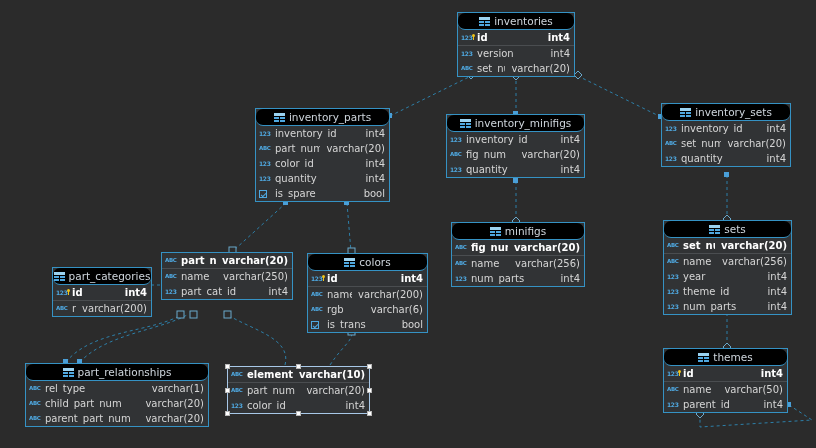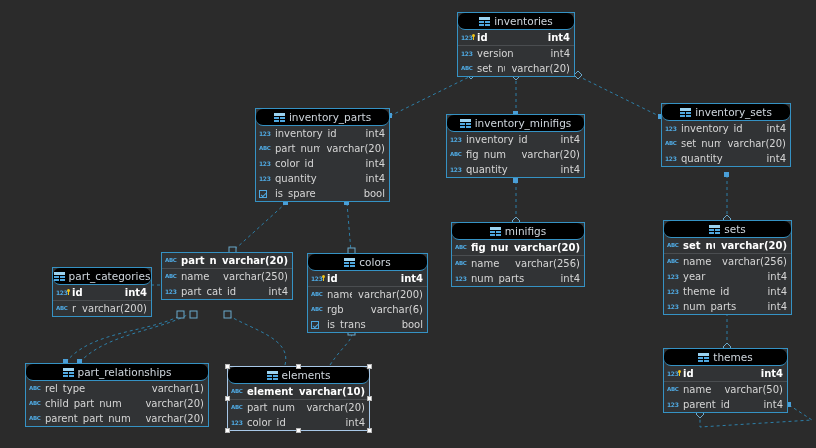--- a/index.html
+++ b/index.html
@@ -528,30 +528,20 @@
         <div class="row">
           <span class="col-icon">
             <span class="ic-abc">ABC</span>
           </span>
           <span class="fname">parent_part_num</span>
           <span class="ftype">varchar(20)</span>
         </div>
       </div>
     </div>
     <div class="table-node selected" style="left: 227px; top: 366px; width: 143px;">
-      <div class="thead">
-        <span class="tbl-icon">
-          <i class="r1"></i>
-          <i class="r2"></i>
-          <i class="r3"></i>
-          <i class="r4"></i>
-          <i class="r5"></i>
-        </span>
-        <span class="tname">elements</span>
-      </div>
       <div class="tbody">
         <div class="row pk pk-sep">
           <span class="col-icon">
             <span class="ic-abc">ABC</span>
           </span>
           <span class="fname">element_id</span>
           <span class="ftype">varchar(10)</span>
         </div>
         <div class="row">
           <span class="col-icon">

